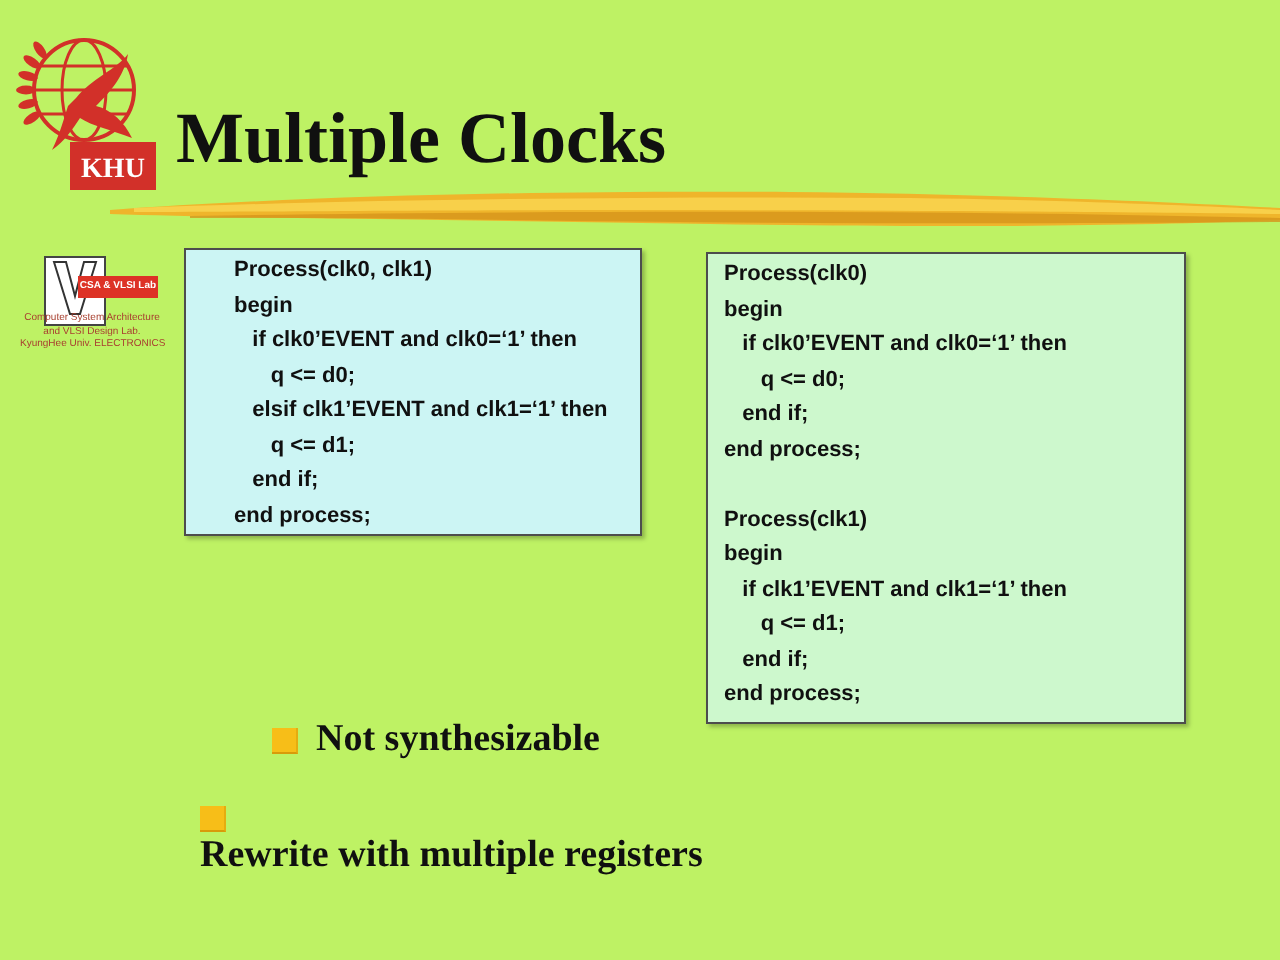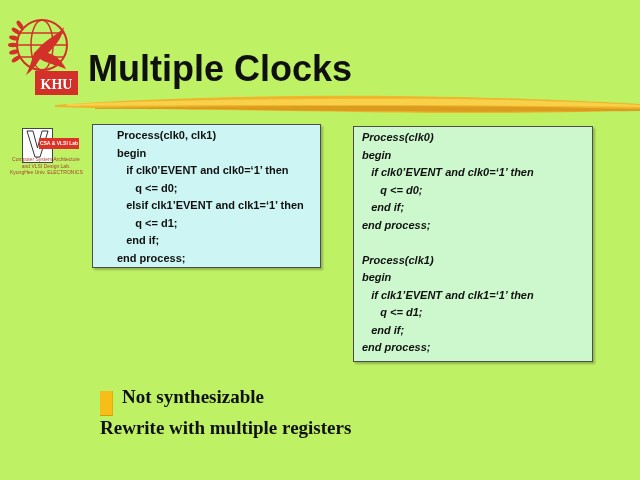--- a/index.html
+++ b/index.html
@@ -10,21 +10,21 @@
     position:relative; overflow:hidden;
   }
   .slide { position:absolute; left:0; top:0; width:640px; height:480px; background:#bef264; }
 
   
   .khu-logo { position:absolute; left:8px; top:15px; width:72px; height:82px; }
 
   
   .title {
     position:absolute; left:88px; top:50px;
-    font-family:Liberation Sans, sans-serif;
+    font-family:Liberation Serif, serif;
     font-weight:bold; font-size:36px; line-height:38px;
     color:#101010; white-space:nowrap;
   }
 
   
   .brush { position:absolute; left:55px; top:90px; width:585px; height:28px; }
 
   
   .lab-logo { position:absolute; left:10px; top:127px; width:72px; height:60px; }
   .lab-box {
@@ -46,25 +46,25 @@
   
   .code-box {
     position:absolute; box-sizing:border-box;
     border:1.5px solid #4d4d4d;
     box-shadow:1.5px 1.5px 2px rgba(0,0,0,0.25);
     font-family:"Liberation Sans", sans-serif;
     font-weight:bold; font-size:11px; line-height:17.5px;
     color:#101010; white-space:pre; padding:2px 0 0 8px;
   }
   .code-box.cyan  { left:92px;  top:124px; width:229px; height:144px; background:#CCF5F4;padding-left:24px; }
-  .code-box.green { left:353px; top:126px; width:240px; height:236px; background:#CDF8CD;font-style:italic; }
+  .code-box.green { left:353px; top:126px; width:240px; height:236px; background:#CDF8CD; }
 
   
   .bullet-row { position:absolute; left:100px; display:flex; align-items:flex-start; }
-  .bullet-row.b0 { top:385px; }
+  .bullet-row.b0 { top:358px;margin-left:36px; }
   .bullet-row.b1 { top:397px;flex-direction:column; }
   .bullet-square {
     width:12px; height:12px; margin-top:6px; margin-right:9px;
     background:#F7BE18; border-bottom:1px solid #D89B0A; border-right:1px solid #E5AC10;
     flex:0 0 auto;
   }
   .bullet-label {
     font-family:"Liberation Serif", serif;
     font-weight:bold; font-size:19px; line-height:24px; color:#101010;
     white-space:nowrap;

